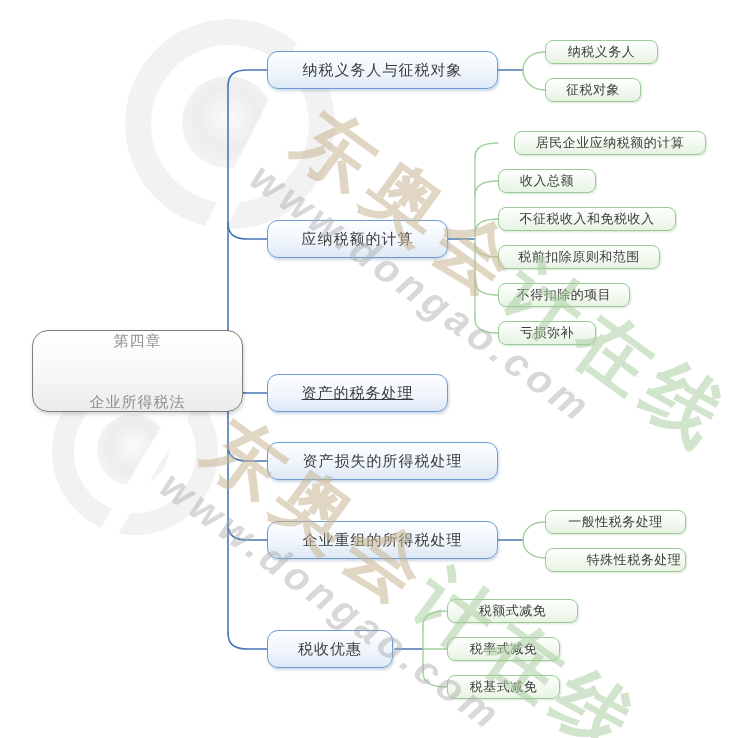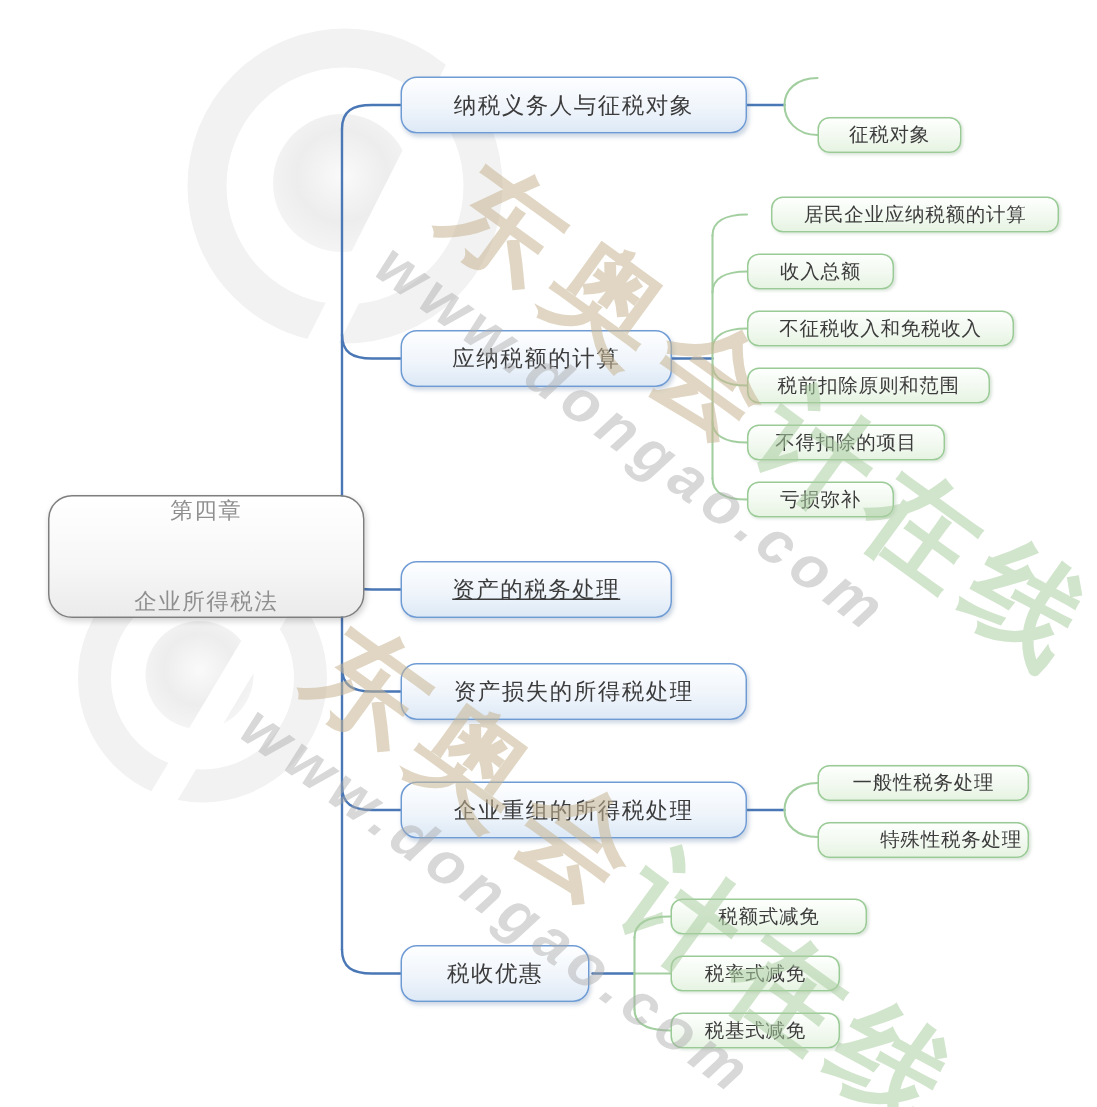--- a/index.html
+++ b/index.html
@@ -122,20 +122,23 @@
   <div class="node main-node" style="left:267px;top:442px;width:231px;height:38px;">
     <span>资产损失的所得税处理</span>
   </div>
   <div class="node main-node" style="left:267px;top:521px;width:231px;height:38px;">
     <span>企业重组的所得税处理</span>
   </div>
   <div class="node main-node" style="left:267px;top:630px;width:126px;height:38px;">
     <span>税收优惠</span>
   </div>
 
+  <div class="node sub-node" style="left:545px;top:40px;width:113px;height:24px;">
+    <span>纳税义务人</span>
+  </div>
   <div class="node sub-node" style="left:545px;top:78px;width:96px;height:24px;">
     <span>征税对象</span>
   </div>
 
   <div class="node sub-node" style="left:498px;top:131px;width:192px;height:24px;margin-left:16px;">
     <span>居民企业应纳税额的计算</span>
   </div>
   <div class="node sub-node" style="left:498px;top:169px;width:98px;height:24px;">
     <span>收入总额</span>
   </div>

